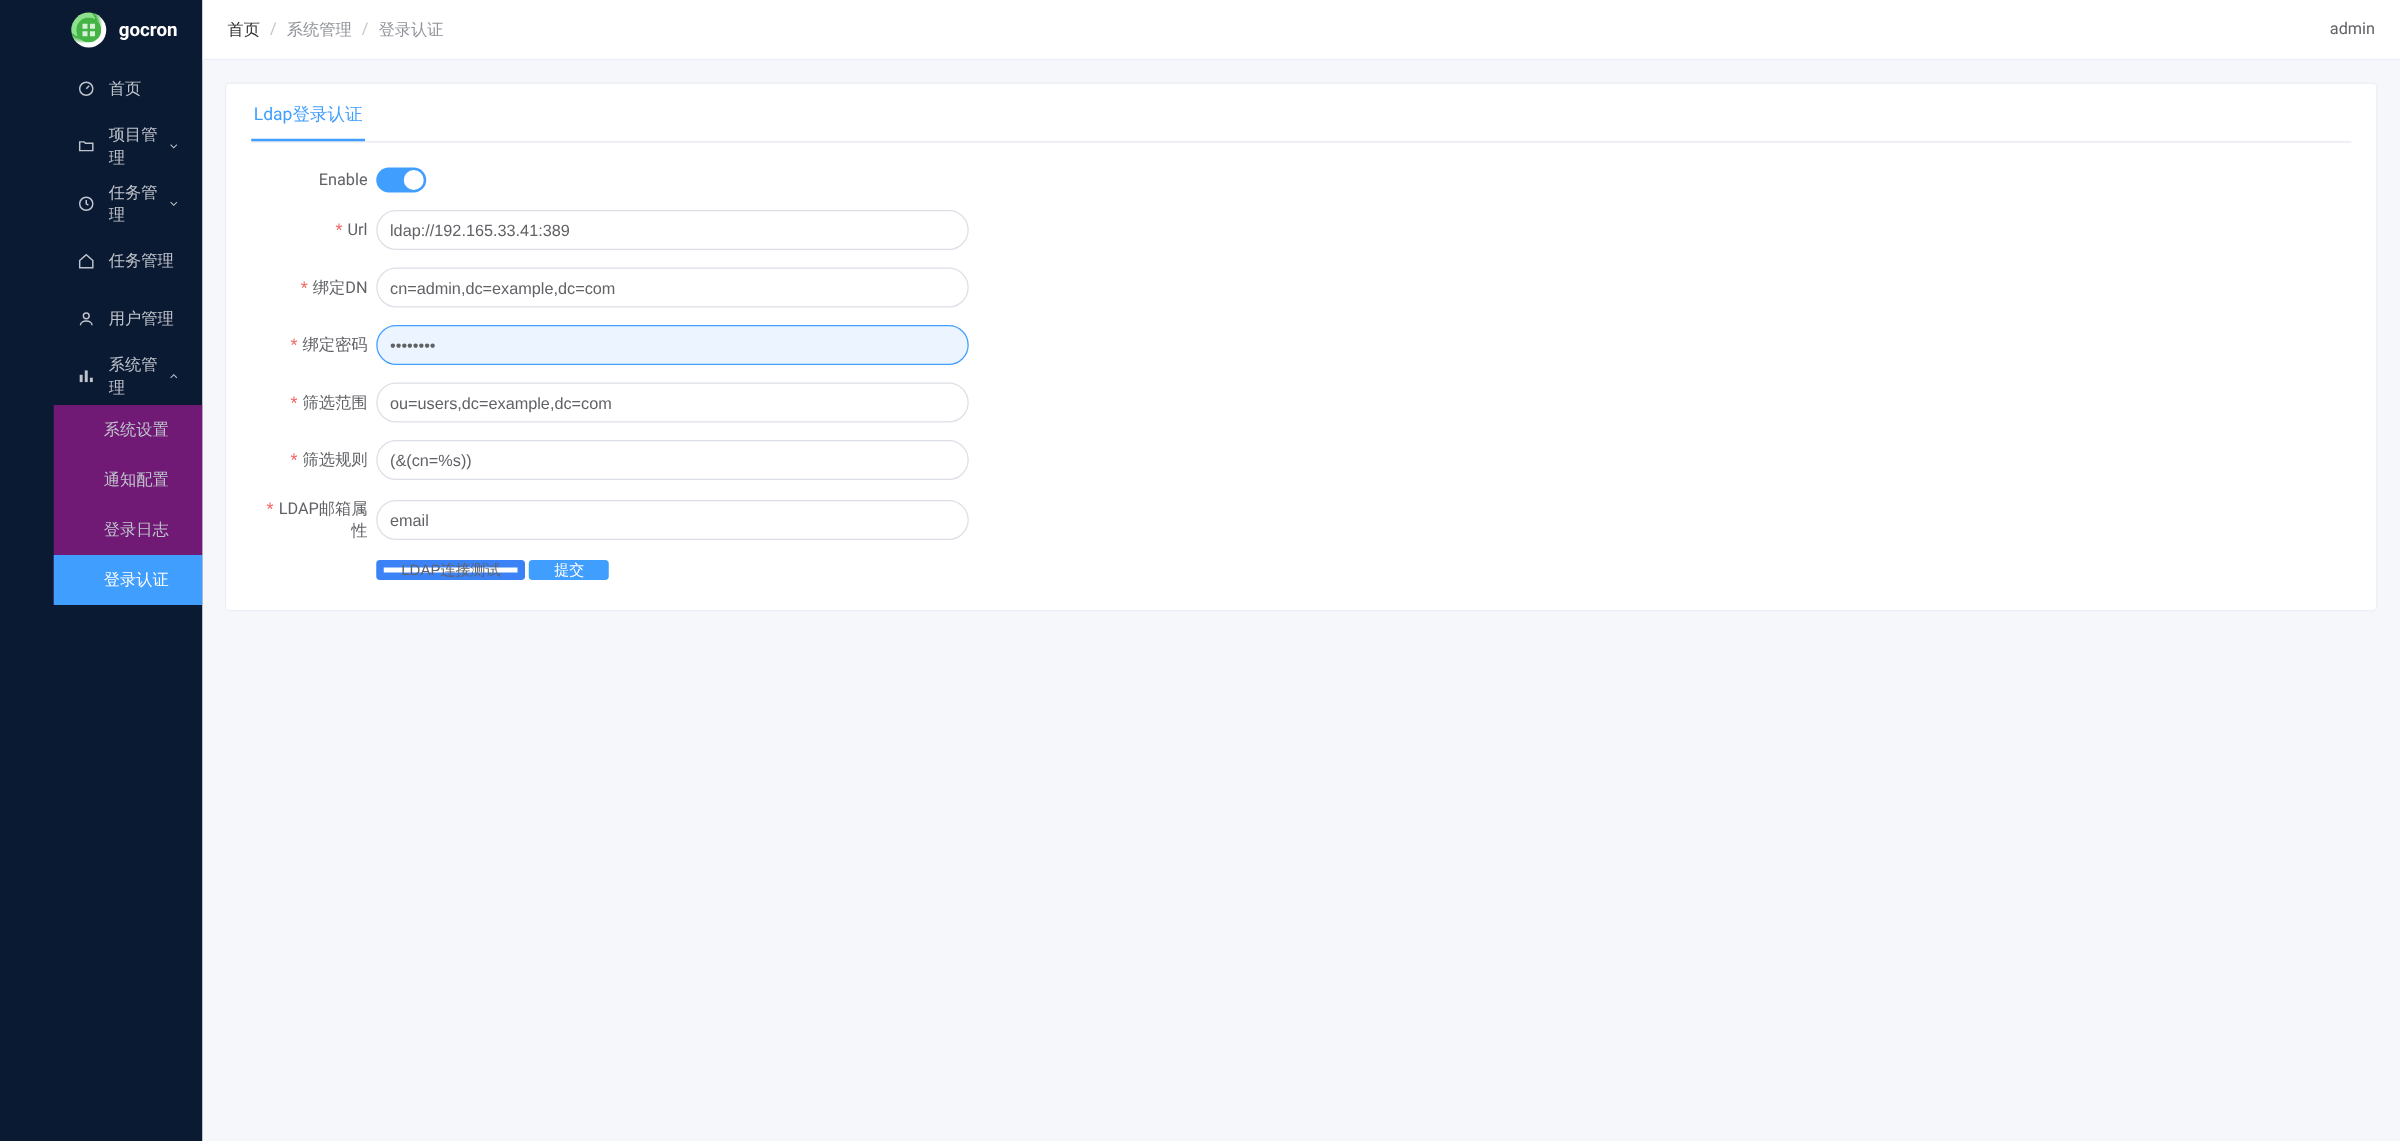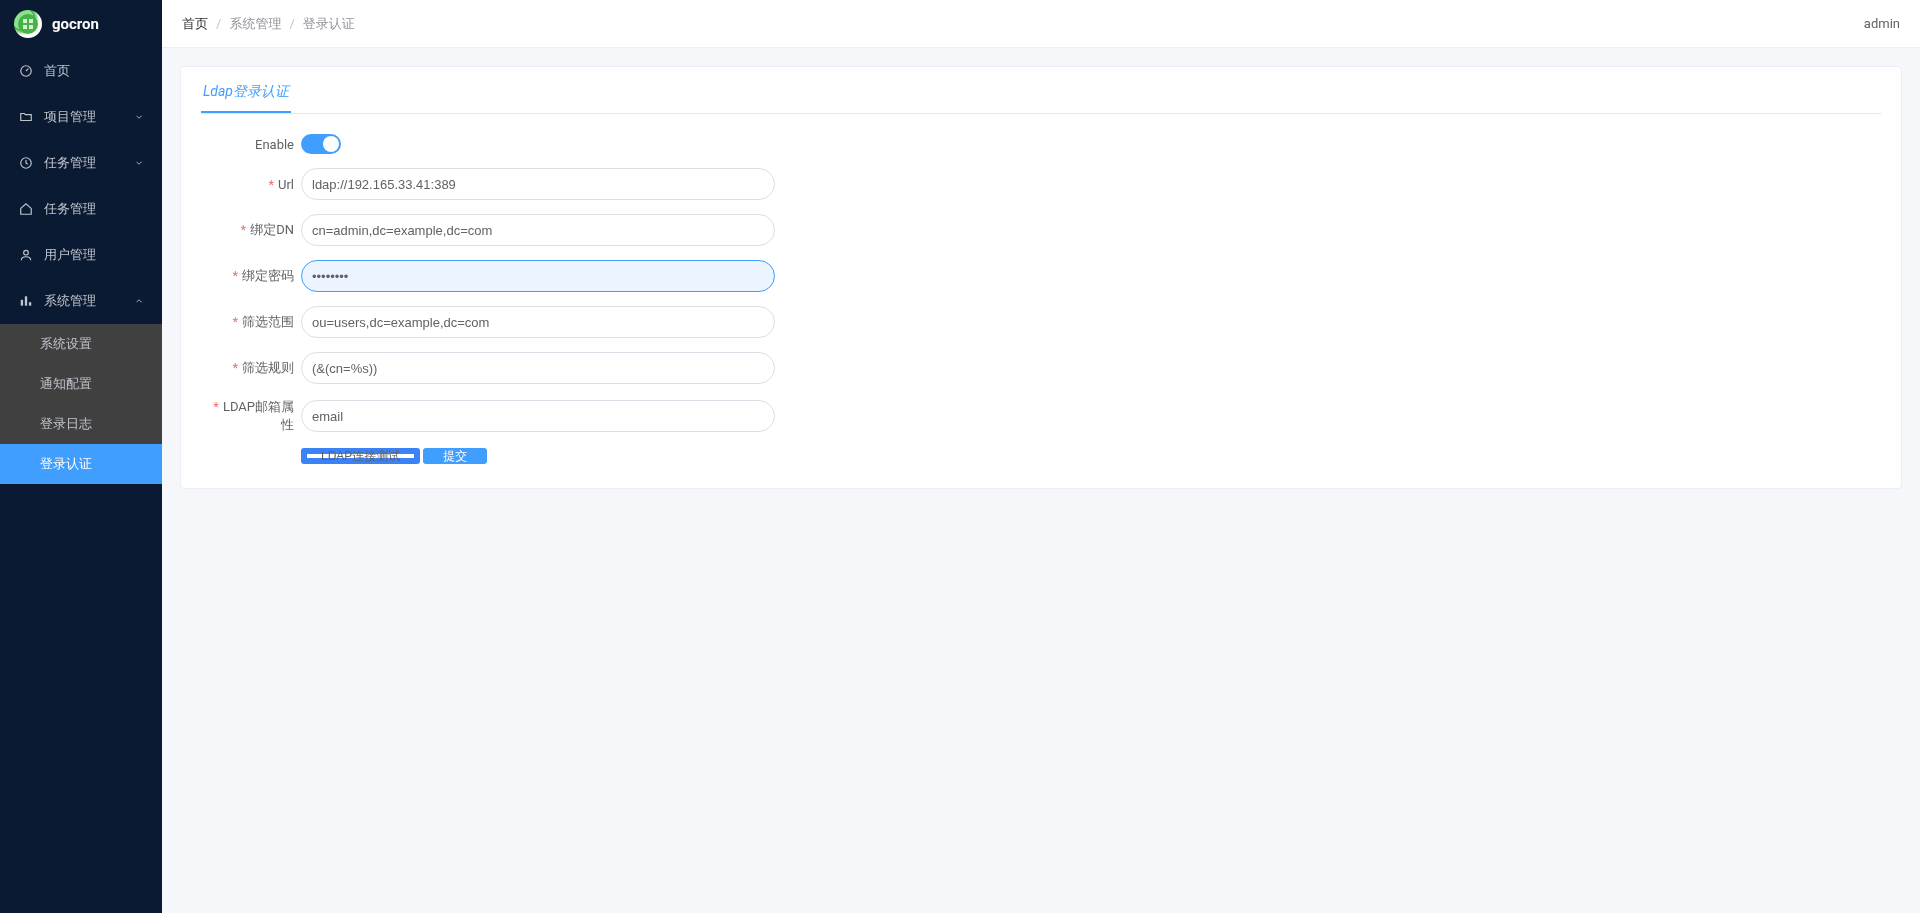--- a/index.html
+++ b/index.html
@@ -1,46 +1,46 @@
 <!DOCTYPE html>
 <html><head>
 <meta charset="utf-8">
 <style>
 * { margin: 0; padding: 0; box-sizing: border-box; }
 body { font-family: -apple-system, BlinkMacSystemFont, "Segoe UI", Roboto, "Helvetica Neue", Arial, sans-serif; font-size: 13px; color: #606266; background: #fff; }
 .app { display: flex; height: 913px; width: 1920px; }
 
 
-.sidebar { width: 162px; background: #0b1a33; color: #fff; flex-shrink: 0; display: flex; flex-direction: column; }
+.sidebar { width: 162px; background: #0b1a33; color: #fff; flex-shrink: 0; display: flex; flex-direction: column; padding-left: 43px; }
 .logo-wrap { display: flex; align-items: center; padding: 10px 14px; height: 48px; }
 .logo-img { width: 28px; height: 28px; border-radius: 50%; background: radial-gradient(circle at 30% 30%, #8de08d 40%, #33aa33 41%, #fff 60%); margin-right: 10px; flex-shrink: 0; display:flex;align-items:center;justify-content:center; }
 .logo-img svg { display:block; }
 .logo-text { font-weight: bold; font-size: 15px; color: #fff; }
 .menu { list-style: none; }
 .menu-item { display: flex; align-items: center; height: 46px; padding: 0 18px; color: #c0c4cc; cursor: pointer; font-size: 13px; position: relative; }
 .menu-item .icon { width: 16px; height: 16px; margin-right: 10px; display: inline-flex; align-items: center; justify-content: center; flex-shrink: 0; }
 .menu-item .chevron { margin-left: auto; width: 10px; height: 10px; display: inline-flex; align-items: center; justify-content: center; }
-.submenu { list-style: none; background: #404040; }
+.submenu { list-style: none; background: #701a75; }
 .submenu-item { display: flex; align-items: center; height: 40px; padding-left: 40px; color: #c0c4cc; cursor: pointer; font-size: 13px; }
 .submenu-item.active { background: #409eff; color: #fff; }
 
 
 .main { flex: 1; display: flex; flex-direction: column; background: #f5f7fa; overflow: hidden; }
 .topbar { height: 48px; background: #fff; display: flex; align-items: center; padding: 0 20px; border-bottom: 1px solid #ebeef5; }
 .breadcrumb { display: flex; align-items: center; font-size: 13px; }
 .breadcrumb .crumb { color: #303133; }
 .breadcrumb .crumb.link { color: #303133; font-weight: 500; }
 .breadcrumb .sep { margin: 0 8px; color: #c0c4cc; }
 .breadcrumb .crumb.muted { color: #909399; }
 .user { margin-left: auto; color: #606266; font-size: 13px; cursor: pointer; }
 
 .content { padding: 18px; }
 .card { background: #fff; border: 1px solid #ebeef5; border-radius: 4px; padding: 16px 20px 24px; }
 .tabs { border-bottom: 1px solid #e4e7ed; margin-bottom: 20px; }
-.tab { display: inline-block; padding: 0 2px 10px; font-size: 14px; color: #409eff; border-bottom: 2px solid #409eff; cursor: pointer; font-style: italic; }
+.tab { display: inline-block; padding: 0 2px 10px; font-size: 14px; color: #409eff; border-bottom: 2px solid #409eff; cursor: pointer; }
 
 .form { }
 .form-row { display: flex; align-items: center; margin-bottom: 14px; }
 .form-label { width: 100px; text-align: right; padding-right: 7px; font-size: 13px; color: #606266; position: relative; }
 .form-label.required::before { content: "*"; color: #f56c6c; margin-right: 4px; }
 .form-control { width: 474px; }
 
 .el-switch { width: 40px; height: 20px; background: #409eff; border-radius: 10px; position: relative; cursor: pointer; }
 .el-switch::after { content: ""; position: absolute; right: 2px; top: 2px; width: 16px; height: 16px; background: #fff; border-radius: 50%; }
 

